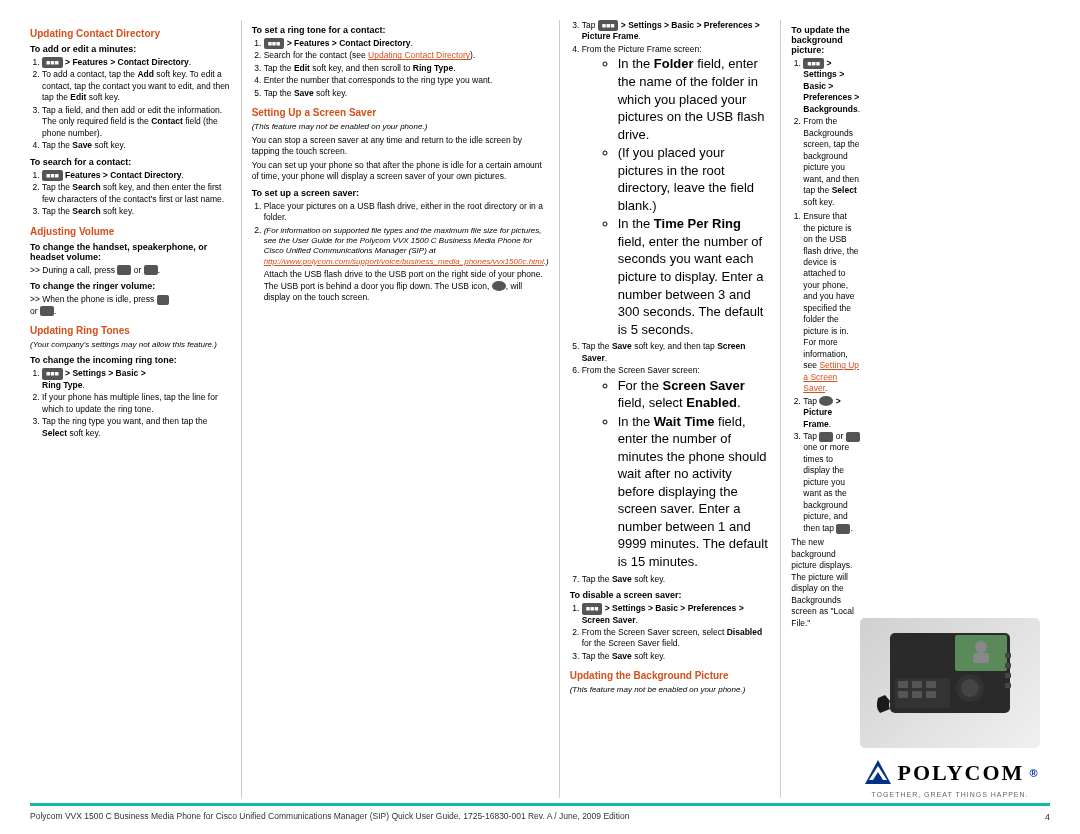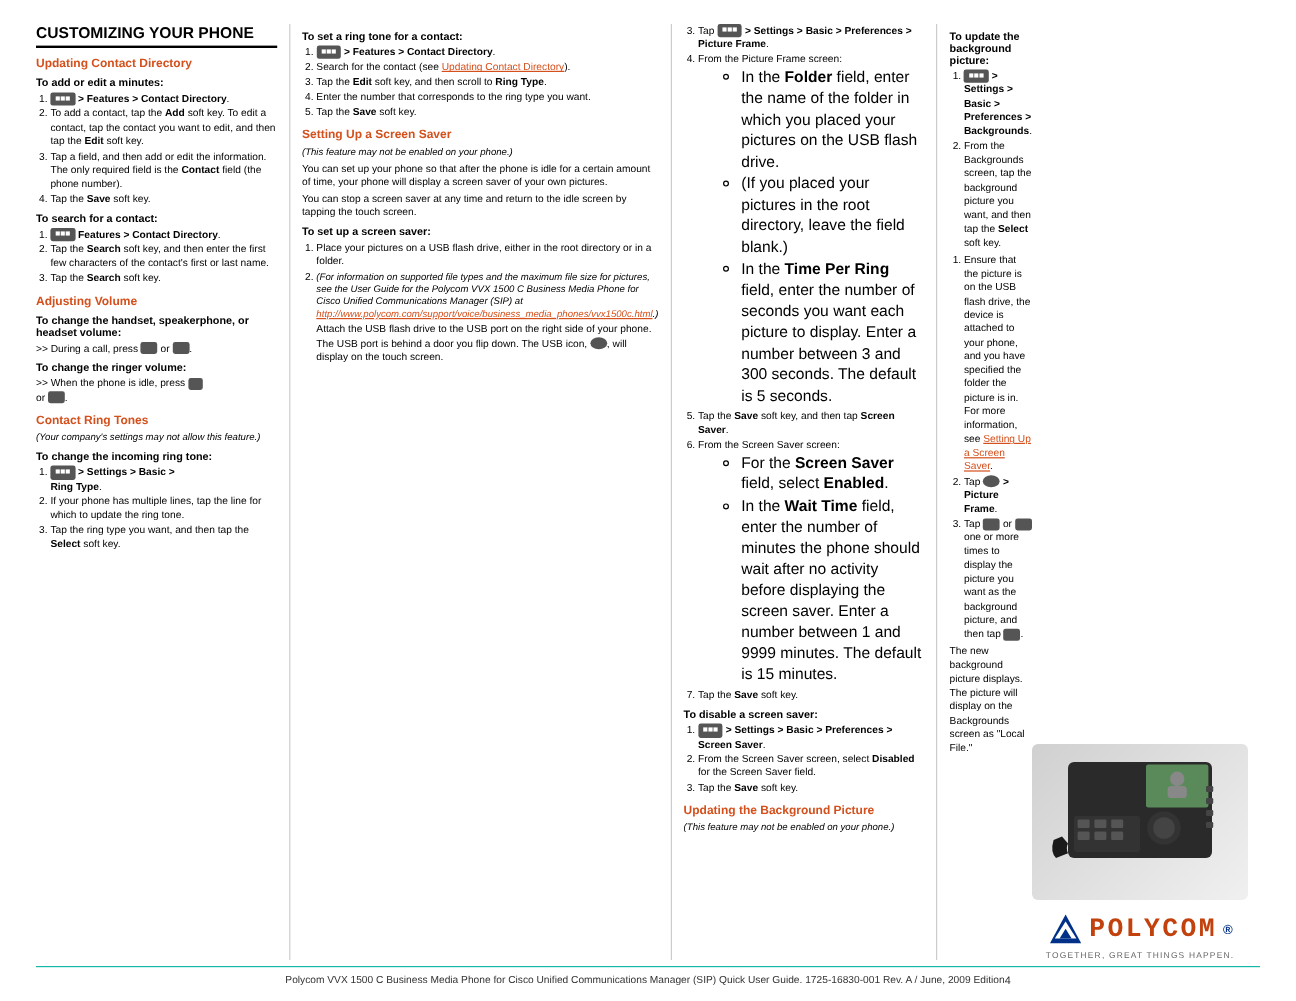--- a/index.html
+++ b/index.html
@@ -133,26 +133,26 @@
     }
     .arrow-right {
       display: inline-block;
       width: 14px;
       height: 10px;
       background: #555;
       border-radius: 2px;
       vertical-align: middle;
     }
     .footer {
-      border-top: 1px solid #14b8a6;
+      border-top: 3px solid #14b8a6;
       padding-top: 5px;
       font-size: 8px;
       color: #333;
       display: flex;
-      justify-content: center;
+      justify-content: space-between;
       align-items: center;
       margin-top: 5px;
     }
     .polycom-logo-area {
       display: flex;
       flex-direction: column;
       align-items: center;
       justify-content: flex-end;
       padding-top: 10px;
     }
@@ -199,21 +199,20 @@
     }
     p { margin-bottom: 2px; }
   </style>
 </head>
 <body>
 
 <div class="page-container">
   <div class="main-content">
 
     <div class="column">
-      <div class="page-title">CUSTOMIZING YOUR PHONE</div>
 
       <div class="section-title">Updating Contact Directory</div>
 
       <div class="subsection-title">To add or edit a minutes:</div>
       <ol>
         <li><span class="inline-button">■■■</span> <span class="bold">&gt; Features &gt; Contact Directory</span>.</li>
         <li>To add a contact, tap the <span class="bold">Add</span> soft key. To edit a contact, tap the contact you want to edit, and then tap the <span class="bold">Edit</span> soft key.</li>
         <li>Tap a field, and then add or edit the information. The only required field is the <span class="bold">Contact</span> field (the phone number).</li>
         <li>Tap the <span class="bold">Save</span> soft key.</li>
       </ol>
@@ -226,21 +225,21 @@
       </ol>
 
       <div class="section-title">Adjusting Volume</div>
 
       <div class="subsection-title">To change the handset, speakerphone, or headset volume:</div>
       <p class="body-text">&gt;&gt; During a call, press <span class="press-icon"></span> or <span class="press-icon"></span>.</p>
 
       <div class="subsection-title">To change the ringer volume:</div>
       <p class="body-text">&gt;&gt; When the phone is idle, press <span class="speaker-icon"></span><br>or <span class="press-icon"></span>.</p>
 
-      <div class="section-title">Contact Ring Tones</div>
+      <div class="section-title">Updating Ring Tones</div>
       <p class="body-text-italic">(Your company's settings may not allow this feature.)</p>
 
       <div class="subsection-title">To change the incoming ring tone:</div>
       <ol>
         <li><span class="inline-button">■■■</span> <span class="bold">&gt; Settings &gt; Basic &gt;</span><br><span class="bold">Ring Type</span>.</li>
         <li>If your phone has multiple lines, tap the line for which to update the ring tone.</li>
         <li>Tap the ring type you want, and then tap the <span class="bold">Select</span> soft key.</li>
       </ol>
     </div>
 
@@ -249,22 +248,22 @@
       <ol>
         <li><span class="inline-button">■■■</span> <span class="bold">&gt; Features &gt; Contact Directory</span>.</li>
         <li>Search for the contact (see <span class="orange-link">Updating Contact Directory</span>).</li>
         <li>Tap the <span class="bold">Edit</span> soft key, and then scroll to <span class="bold">Ring Type</span>.</li>
         <li>Enter the number that corresponds to the ring type you want.</li>
         <li>Tap the <span class="bold">Save</span> soft key.</li>
       </ol>
 
       <div class="section-title">Setting Up a Screen Saver</div>
       <p class="body-text-italic">(This feature may not be enabled on your phone.)</p>
+      <p class="body-text">You can stop a screen saver at any time and return to the idle screen by tapping the touch screen.</p>
       <p class="body-text">You can set up your phone so that after the phone is idle for a certain amount of time, your phone will display a screen saver of your own pictures.</p>
-      <p class="body-text">You can stop a screen saver at any time and return to the idle screen by tapping the touch screen.</p>
 
       <div class="subsection-title">To set up a screen saver:</div>
       <ol>
         <li>Place your pictures on a USB flash drive, either in the root directory or in a folder.</li>
         <li>
           <p class="body-text-italic">(For information on supported file types and the maximum file size for pictures, see the <span class="italic">User Guide for the Polycom VVX 1500 C Business Media Phone for Cisco Unified Communications Manager (SIP)</span> at <span class="orange-link">http://www.polycom.com/support/voice/business_media_phones/vvx1500c.html</span>.)</p>
           Attach the USB flash drive to the USB port on the right side of your phone. The USB port is behind a door you flip down. The USB icon, <span class="nav-icon"></span>, will display on the touch screen.
         </li>
       </ol>
     </div>
@@ -351,21 +350,21 @@
             </svg>
           </div>
 
           <div class="polycom-logo">
             <div class="logo-row">
               <svg width="30" height="30" viewBox="0 0 30 30">
                 <polygon points="15,2 28,26 2,26" fill="#003087"></polygon>
                 <polygon points="15,8 24,22 6,22" fill="#fff"></polygon>
                 <polygon points="15,14 20,22 10,22" fill="#003087"></polygon>
               </svg>
-              <span style="font-size:22px; font-weight:bold; color:#c2410c; letter-spacing:2px; font-family:Liberation Mono, monospace;">POLYCOM</span>
+              <span style="font-size:22px; font-weight:bold; color:#000000; letter-spacing:2px; font-family:Liberation Serif, serif;">POLYCOM</span>
               <span style="font-size:11px; color:#003087; font-weight:bold; vertical-align:middle;">®</span>
             </div>
             <div class="polycom-tagline" style="margin-top:3px; font-size:7px; color:#666; letter-spacing:1px; text-align:center;">TOGETHER, GREAT THINGS HAPPEN.</div>
           </div>
         </div>
       </div>
     </div>
 
   </div>
 

